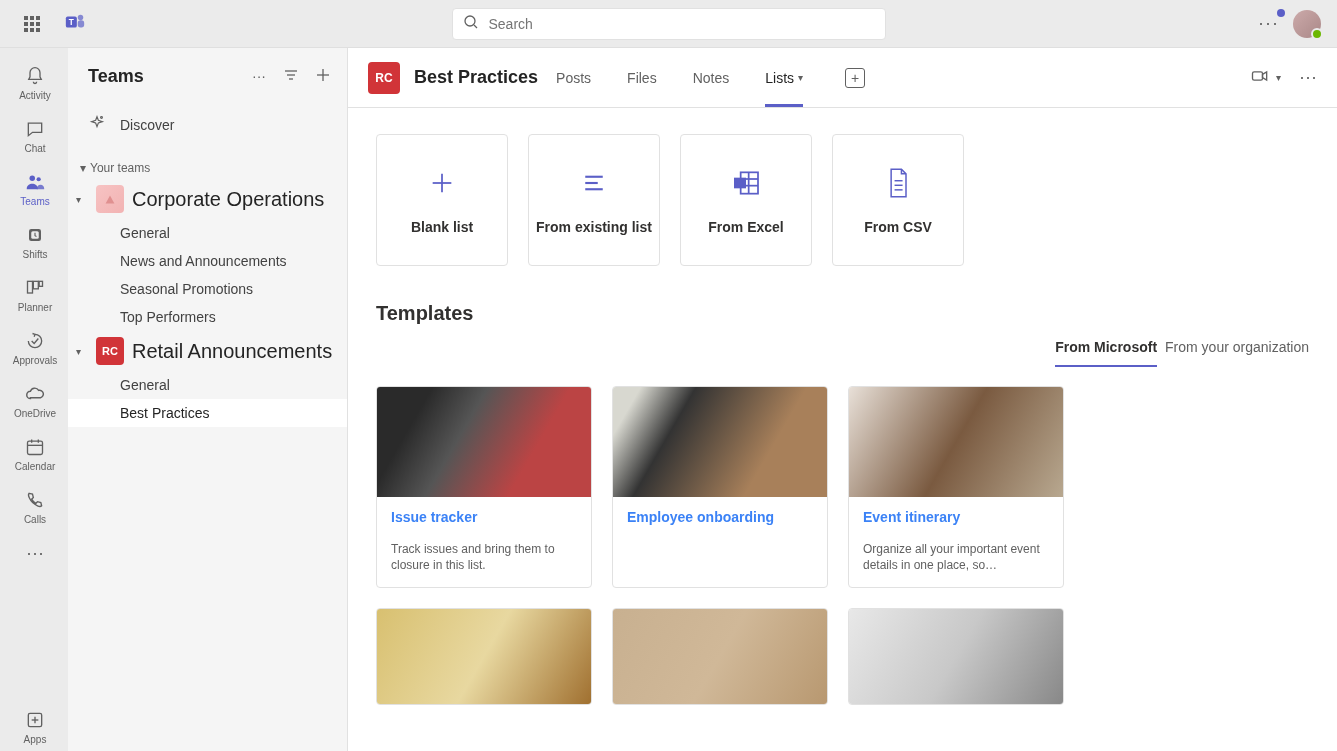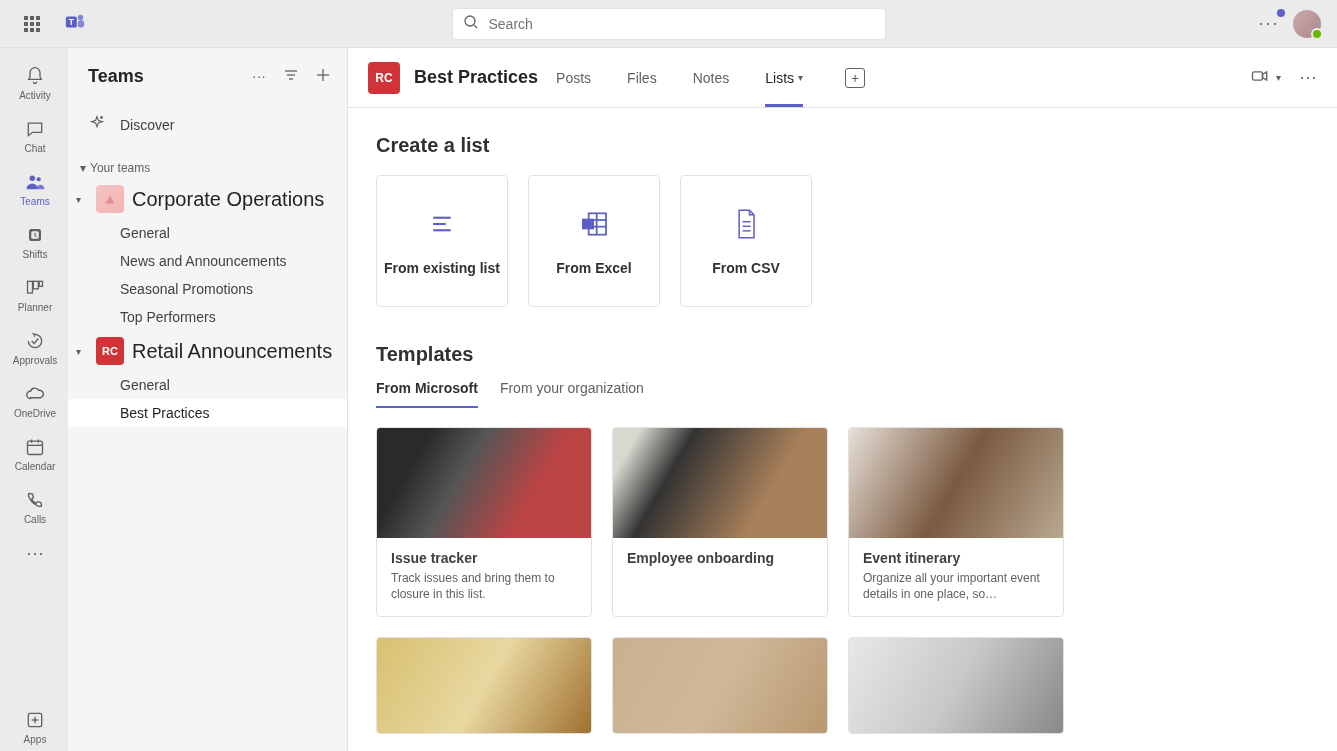--- a/index.html
+++ b/index.html
@@ -55,28 +55,28 @@
   .mh-right { margin-left:auto; display:flex; align-items:center; gap:18px; color:#616161; }
   .meetbtn { display:flex; align-items:center; gap:6px; cursor:pointer; }
   
   .content { flex:1; overflow:auto; padding:26px 28px 40px; }
   .section-title { font-size:20px; font-weight:600; color:#323130; margin-bottom:18px; }
   .create-cards { display:flex; gap:20px; margin-bottom:36px; }
   .create-card { width:132px; height:132px; border:1px solid #e1e1e1; border-radius:4px; display:flex; flex-direction:column; align-items:center; justify-content:center; gap:18px; cursor:pointer; background:#fff; }
   .cc-icon { width:36px; height:36px; display:flex; align-items:center; justify-content:center; color:#5B5FC7; }
   .cc-label { font-size:14px; color:#323130; font-weight:600; }
   .templates-title { font-size:20px; font-weight:600; color:#323130; margin-bottom:14px; }
-  .template-tabs { display:flex; gap:22px; border-bottom:1px solid transparent; margin-bottom:18px; }
+  .template-tabs { display:flex; gap:8px; border-bottom:1px solid transparent; margin-bottom:18px;justify-content:flex-end; }
   .ttab { font-size:14px; color:#616161; padding-bottom:10px; border-bottom:2px solid transparent; cursor:pointer; }
   .ttab.active { color:#323130; font-weight:600; border-bottom-color:#5B5FC7; }
   .template-grid { display:grid; grid-template-columns: repeat(3, 216px); gap:20px; }
   .template-card { border:1px solid #e1e1e1; border-radius:4px; overflow:hidden; cursor:pointer; background:#fff; }
   .tc-img { height:110px; background:#ddd; }
   .tc-body { padding:12px 14px 14px; }
-  .tc-title { font-size:14px; font-weight:600; color:#404040; margin-bottom:4px; }
+  .tc-title { font-size:14px; font-weight:600; color:#3b82f6; margin-bottom:16px; }
   .tc-desc { font-size:12px; color:#616161; line-height:1.35; display:-webkit-box; -webkit-line-clamp:2; -webkit-box-orient:vertical; overflow:hidden; }
   .template-card.imgonly .tc-img { height:95px; }
   
   .g1{background:linear-gradient(120deg,#2a2a2a 20%,#555 40%,#b44 70%);}
   .g2{background:linear-gradient(120deg,#d8d8d0 10%,#333 30%,#a8805a 70%);}
   .g3{background:linear-gradient(120deg,#e8e0d8,#7a5a40 50%,#b8a890);}
   .g4{background:linear-gradient(120deg,#d8c070,#e8d8a0 50%,#a07030);}
   .g5{background:linear-gradient(120deg,#c8b090,#d0b898 50%,#b89870);}
   .g6{background:linear-gradient(120deg,#e8e8e8,#c8c8c8 50%,#888);}
   
@@ -309,22 +309,30 @@
                   <rect x="3" y="7" width="12" height="10" rx="2"></rect>
                   <path d="M15 10l5-3v10l-5-3z"></path>
                 </svg></span>
             <span style="font-size:10px;">▾</span>
           </div>
           <div style="font-size:18px;cursor:pointer;">···</div>
         </div>
       </div>
 
       <div class="content">
-        <div class="section-title">Create a list</div>
         <div class="create-cards">
+          <div class="create-card">
+            <div class="cc-icon">
+                <svg width="28" height="28" viewBox="0 0 24 24" stroke="#5B5FC7" stroke-width="1.5">
+                  <line x1="12" y1="4" x2="12" y2="20"></line>
+                  <line x1="4" y1="12" x2="20" y2="12"></line>
+                </svg>
+              </div>
+            <div class="cc-label">Blank list</div>
+          </div>
           <div class="create-card">
             <div class="cc-icon">
                 <svg width="30" height="30" viewBox="0 0 24 24" stroke="#5B5FC7" stroke-width="1.7" fill="none">
                   <line x1="5" y1="7" x2="19" y2="7"></line>
                   <line x1="5" y1="12" x2="15" y2="12"></line>
                   <line x1="5" y1="17" x2="19" y2="17"></line>
                 </svg>
               </div>
             <div class="cc-label">From existing list</div>
           </div>

